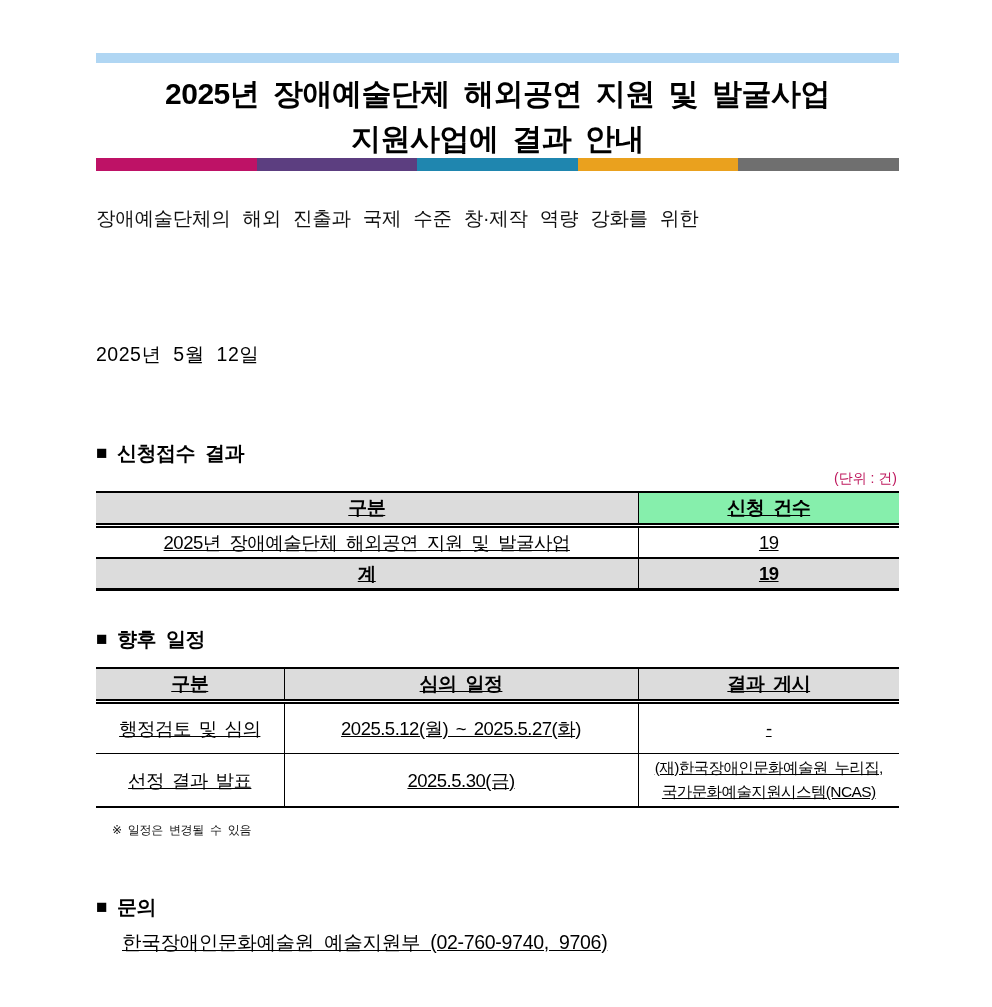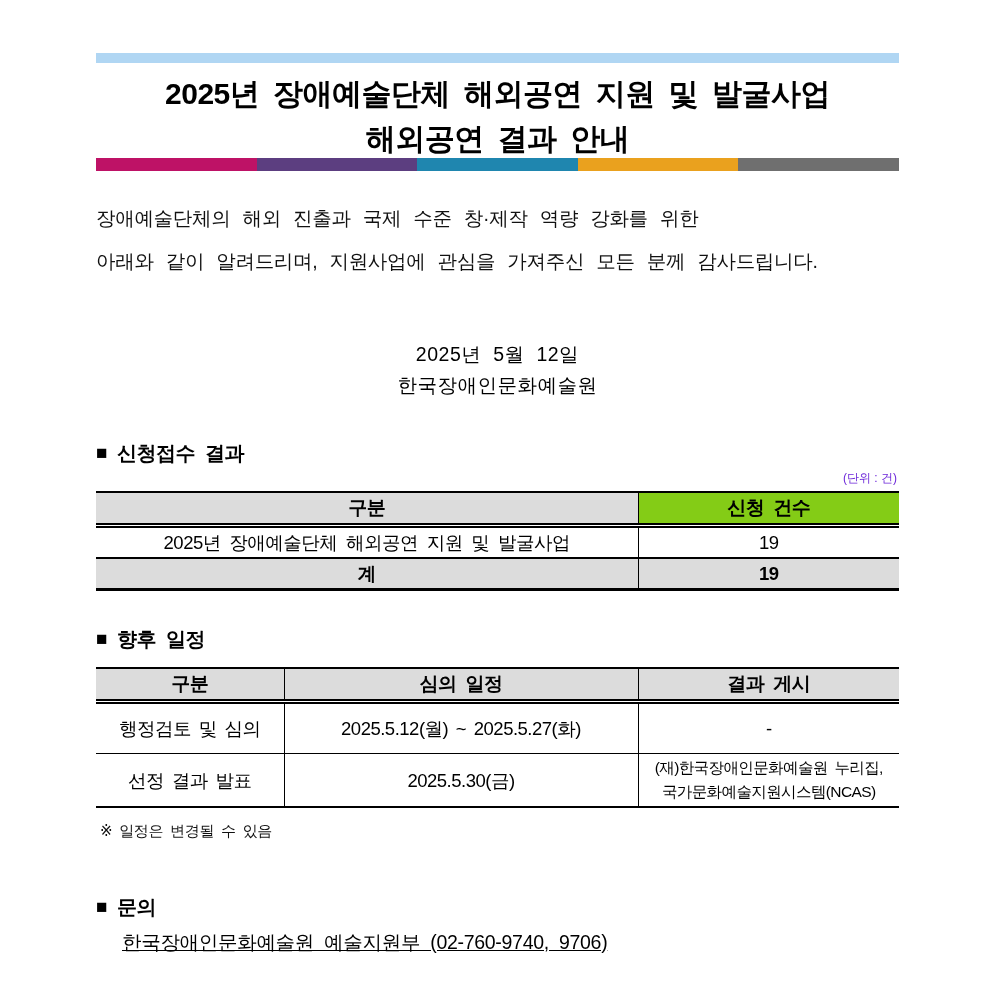--- a/index.html
+++ b/index.html
@@ -26,40 +26,40 @@
   .divider-seg { flex:1 1 0; height:13px; }
 
   .intro {
     position:absolute; left:0; top:197px; width:803px;
     text-align:left; font-size:19.5px; line-height:43px;
     letter-spacing:-0.3px; word-spacing:7px; color:#111;
   }
 
   .signoff {
     position:absolute; right:0; top:339px; width:803px;
-    text-align:center; font-size:19.5px; line-height:31px;
+    text-align:left; font-size:19.5px; line-height:31px;
     letter-spacing:0.5px; word-spacing:6px;
   }
 
   .section-heading {
     position:absolute; left:0; width:803px;
     font-size:20px; font-weight:700; letter-spacing:-0.5px; word-spacing:5px;
     display:flex; align-items:center; gap:10px;
   }
   .section-heading .sq { font-size:19px; line-height:1; position:relative; top:-1px; }
   .heading-results { top:440px; }
   .heading-schedule { top:626px; }
   .heading-contact { top:894px; }
 
   .unit-note {
     position:absolute; right:2px; top:470px;
-    font-size:12px; letter-spacing:0; color:#6d28d9;
+    font-size:14px; letter-spacing:0; color:#be185d;
   }
 
-  table { border-collapse:collapse; table-layout:fixed; width:803px; }
+  table { border-collapse:collapse; table-layout:fixed; width:803px;text-decoration:underline; }
   td, th { overflow:hidden; }
 
   .tbl1 { position:absolute; left:0; top:491px; }
   .tbl2 { position:absolute; left:0; top:667px; }
 
   .tbl1, .tbl2 { border-top:2.5px solid #000; }
 
   .hdr-row td {
     background:#dcdcdc; font-weight:700; font-size:19px;
     text-align:center; height:31px; padding:2px 4px;
@@ -76,76 +76,74 @@
   }
   .tbl2 .body-row td {
     font-size:18.5px; text-align:center; height:52px; padding:2px 6px;
     border-bottom:1.5px solid #000; word-spacing:3px; letter-spacing:-0.5px;
   }
   .tbl2 .body-row:last-child td { border-bottom:2.5px solid #000; }
   .tbl2 .small-cell { font-size:15.5px !important; line-height:1.55; white-space:pre-line; letter-spacing:-0.6px !important; }
   .v-div { border-right:1.5px solid #000; }
 
   .footnote {
-    position:absolute; left:4px; top:822px;
-    font-size:15px; letter-spacing:-0.3px; word-spacing:3px; color:#111;
+    position:absolute; left:16px; top:822px;
+    font-size:12px; letter-spacing:-0.3px; word-spacing:3px; color:#111;
   }
 
   .contact-line {
     position:absolute; left:26px; top:929px;
     font-size:19.5px; letter-spacing:-0.3px; word-spacing:5px; color:#000;text-decoration:underline;
   }
 </style>
 </head>
 <body>
 
 <div class="page">
   <div class="content">
 
     <div class="top-bar" style="background-color: rgb(176, 214, 243);"></div>
 
     <div class="doc-title">
       <div>2025년 장애예술단체 해외공연 지원 및 발굴사업</div>
-      <div>해외공연 결과 안내</div>
+      <div>지원사업에 결과 안내</div>
     </div>
 
     <div class="divider">
       <span class="divider-seg" style="background-color: rgb(190, 18, 102);"></span>
       <span class="divider-seg" style="background-color: rgb(92, 62, 128);"></span>
       <span class="divider-seg" style="background-color: rgb(31, 134, 175);"></span>
       <span class="divider-seg" style="background-color: rgb(234, 161, 30);"></span>
       <span class="divider-seg" style="background-color: rgb(111, 111, 111);"></span>
     </div>
 
     <div class="intro">
       <div>장애예술단체의 해외 진출과 국제 수준 창·제작 역량 강화를 위한</div>
-      <div>아래와 같이 알려드리며, 지원사업에 관심을 가져주신 모든 분께 감사드립니다.</div>
     </div>
 
     <div class="signoff">
       <div>2025년 5월 12일</div>
-      <div>한국장애인문화예술원</div>
     </div>
 
     <div class="section-heading heading-results">
       <span class="sq">■</span>
       <span>신청접수 결과</span>
     </div>
 
     <div class="unit-note">(단위 : 건)</div>
 
     <table class="tbl1">
       <colgroup>
           <col style="width:542px">
           <col style="width:261px">
         </colgroup>
       <tbody>
         <tr class="hdr-row">
           <td class="v-div" style="background-color: rgb(220, 220, 220);">구분</td>
-          <td style="background-color: #84cc16;">신청 건수</td>
+          <td style="background-color: #86efac;">신청 건수</td>
         </tr>
         <tr class="body-row">
           <td class="v-div">2025년 장애예술단체 해외공연 지원 및 발굴사업</td>
           <td>19</td>
         </tr>
         <tr class="total-row">
           <td class="v-div" style="background-color: rgb(220, 220, 220);">계</td>
           <td style="background-color: rgb(220, 220, 220);">19</td>
         </tr>
       </tbody>

